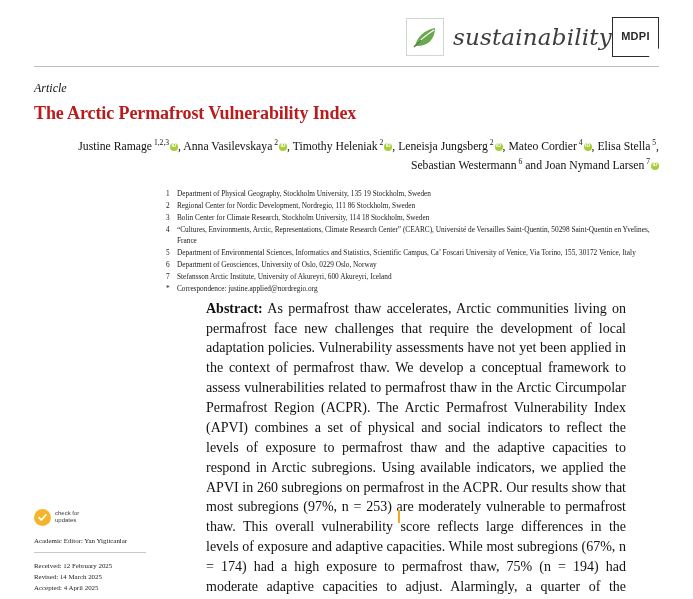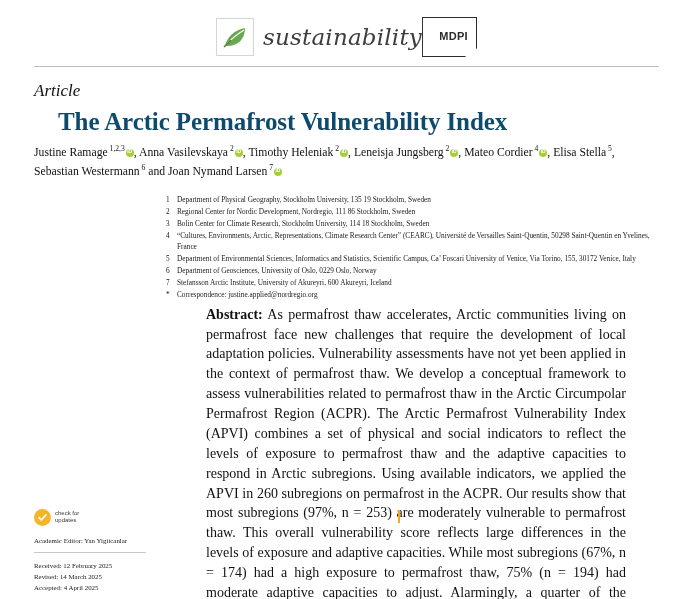--- a/index.html
+++ b/index.html
@@ -19,21 +19,21 @@
     width: 693px;
     height: 599px;
     box-sizing: border-box;
     padding: 14px 34px 0 34px;
   }
 
   
   .masthead {
     display: flex;
     align-items: center;
-    justify-content: center;
+    justify-content: flex-end;
     height: 46px;
   }
   .journal-brand {
     display: flex;
     align-items: center;
     gap: 9px;
   }
   .leaf-logo {
     width: 38px;
     height: 38px;
@@ -51,21 +51,20 @@
     color: #3d3d3d;
     letter-spacing: 0.2px;
   }
   .mdpi-logo {
     width: 47px;
     height: 40px;
     position: relative;
     display: flex;
     align-items: center;
     justify-content: center;
-    padding-left: 8px;
   }
   .mdpi-logo .frame {
     position: absolute;
     inset: 0;
     border: 1.5px solid #2b2b2b;
     clip-path: polygon(0 0, 100% 0, 100% 78%, 78% 100%, 0 100%);
   }
   .mdpi-logo .txt {
     font-family: "Liberation Sans", sans-serif;
     font-weight: bold;
@@ -77,40 +76,40 @@
   }
 
   .rule {
     border-top: 1px solid #bdbdbd;
     margin: 6px 0 0 0;
   }
 
   
   .article-type {
     font-style: italic;
-    font-size: 17px;
+    font-size: 12px;
     margin-top: 14px;
     color: #111;
   }
   .title {
     font-family: "Liberation Serif", serif;
-    font-size: 25px;
+    font-size: 18px;
     font-weight: bold;
     margin-top: 7px;
-    color: #0c4a6e;
+    color: #b91c1c;
     letter-spacing: -0.1px;
-    margin-left: 24px;
   }
 
   
   .authors {
     font-size: 11.7px;
-    margin-top: 7px;
+    margin-top: 13px;
     line-height: 1.55;
     color: #111;
+    text-align: right;
   }
   sup { font-size: 7.6px; vertical-align: super; }
   .orcid {
     display: inline-block;
     width: 8px;
     height: 8px;
     border-radius: 50%;
     background: #a6ce39;
     position: relative;
     top: 1px;

